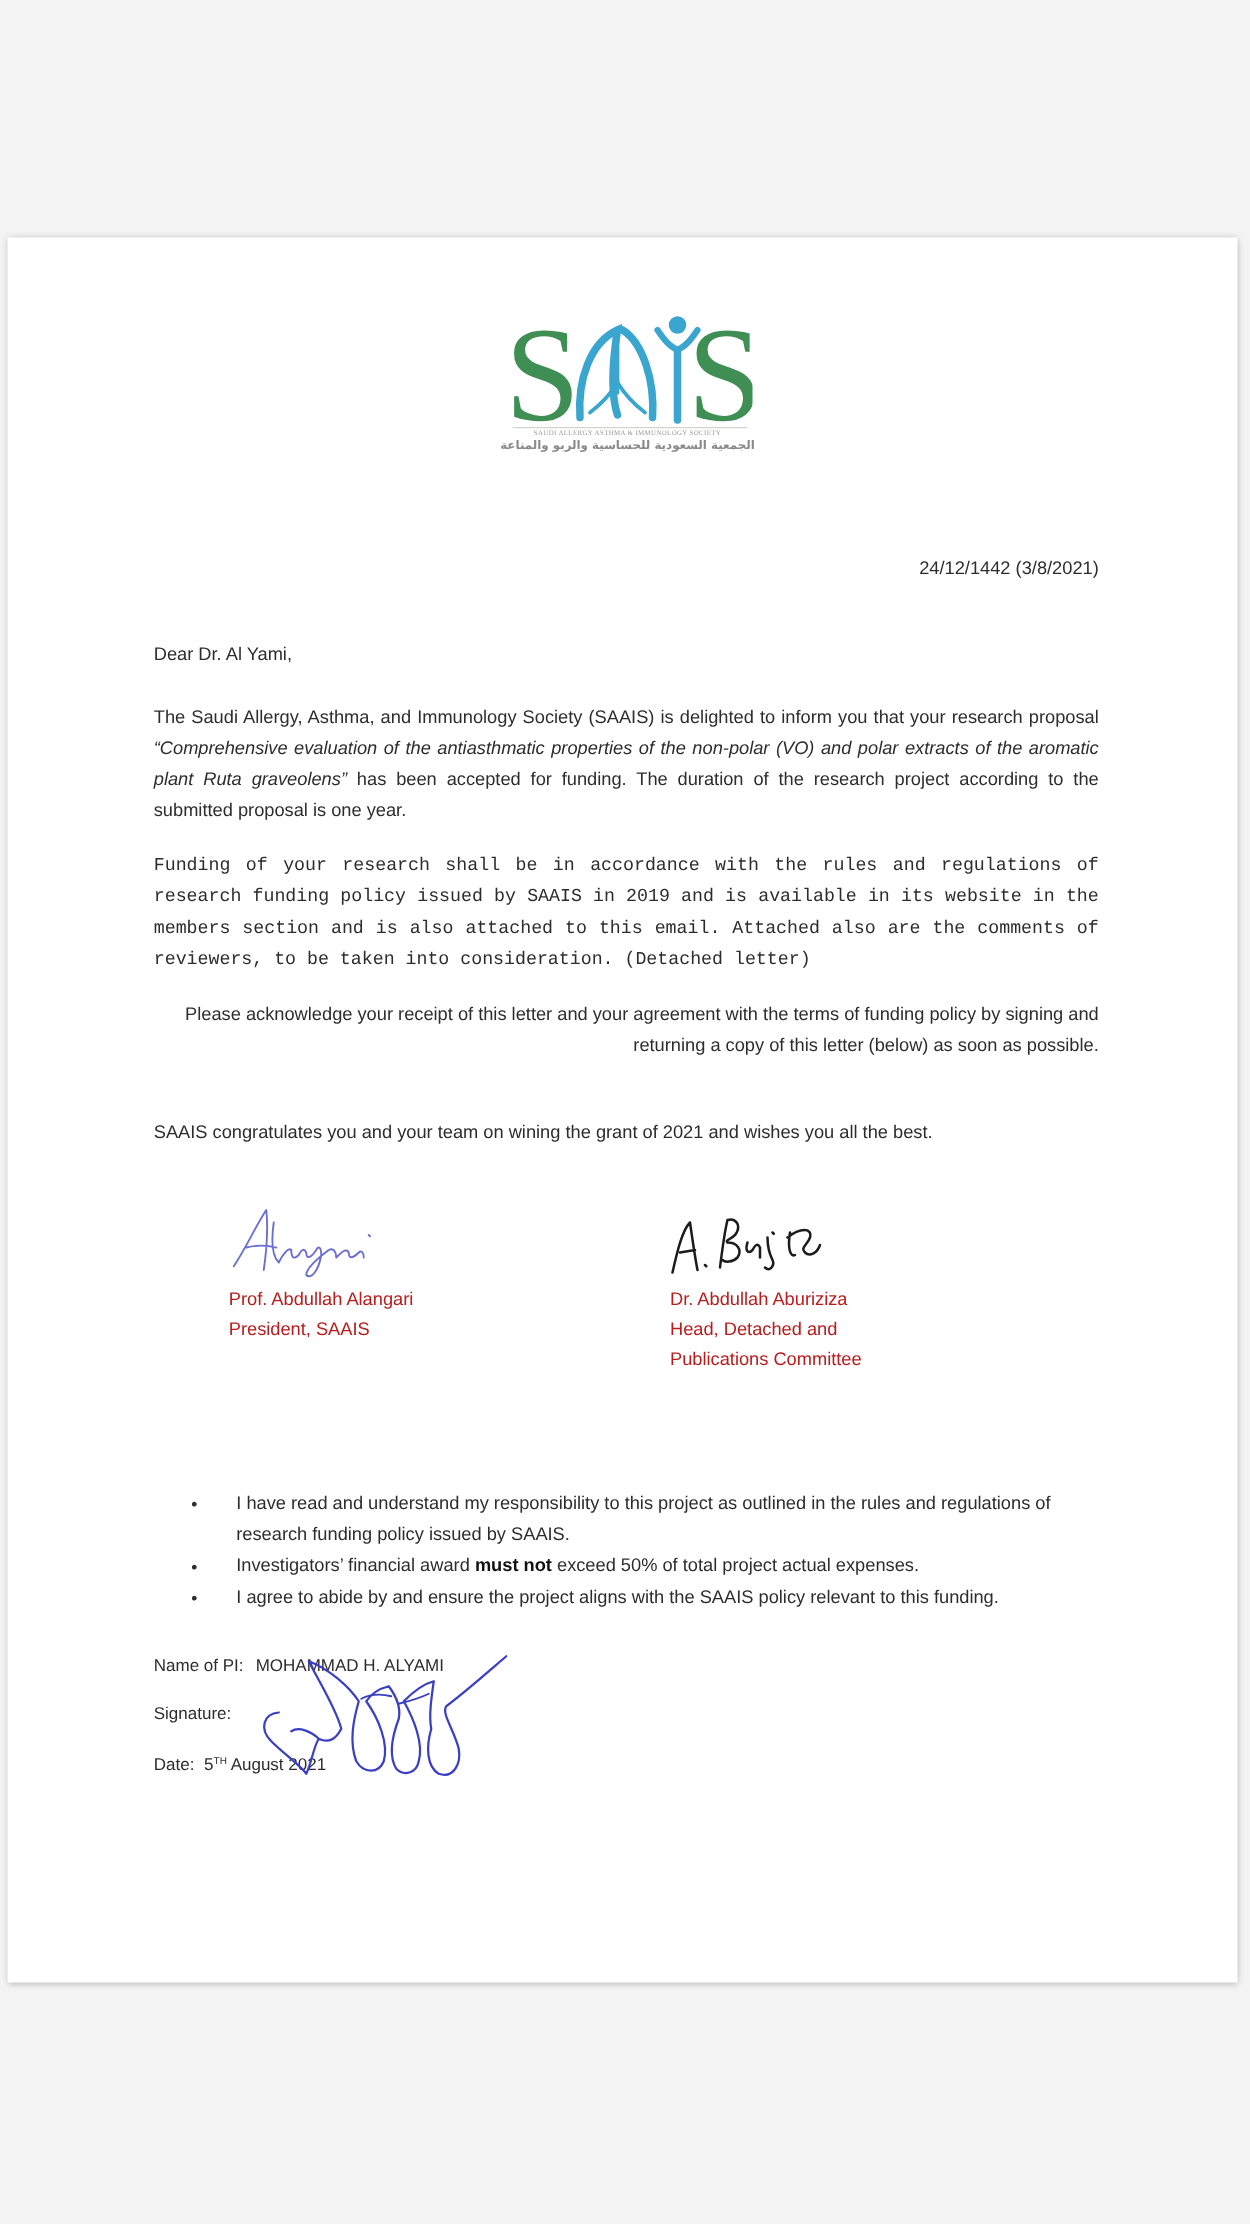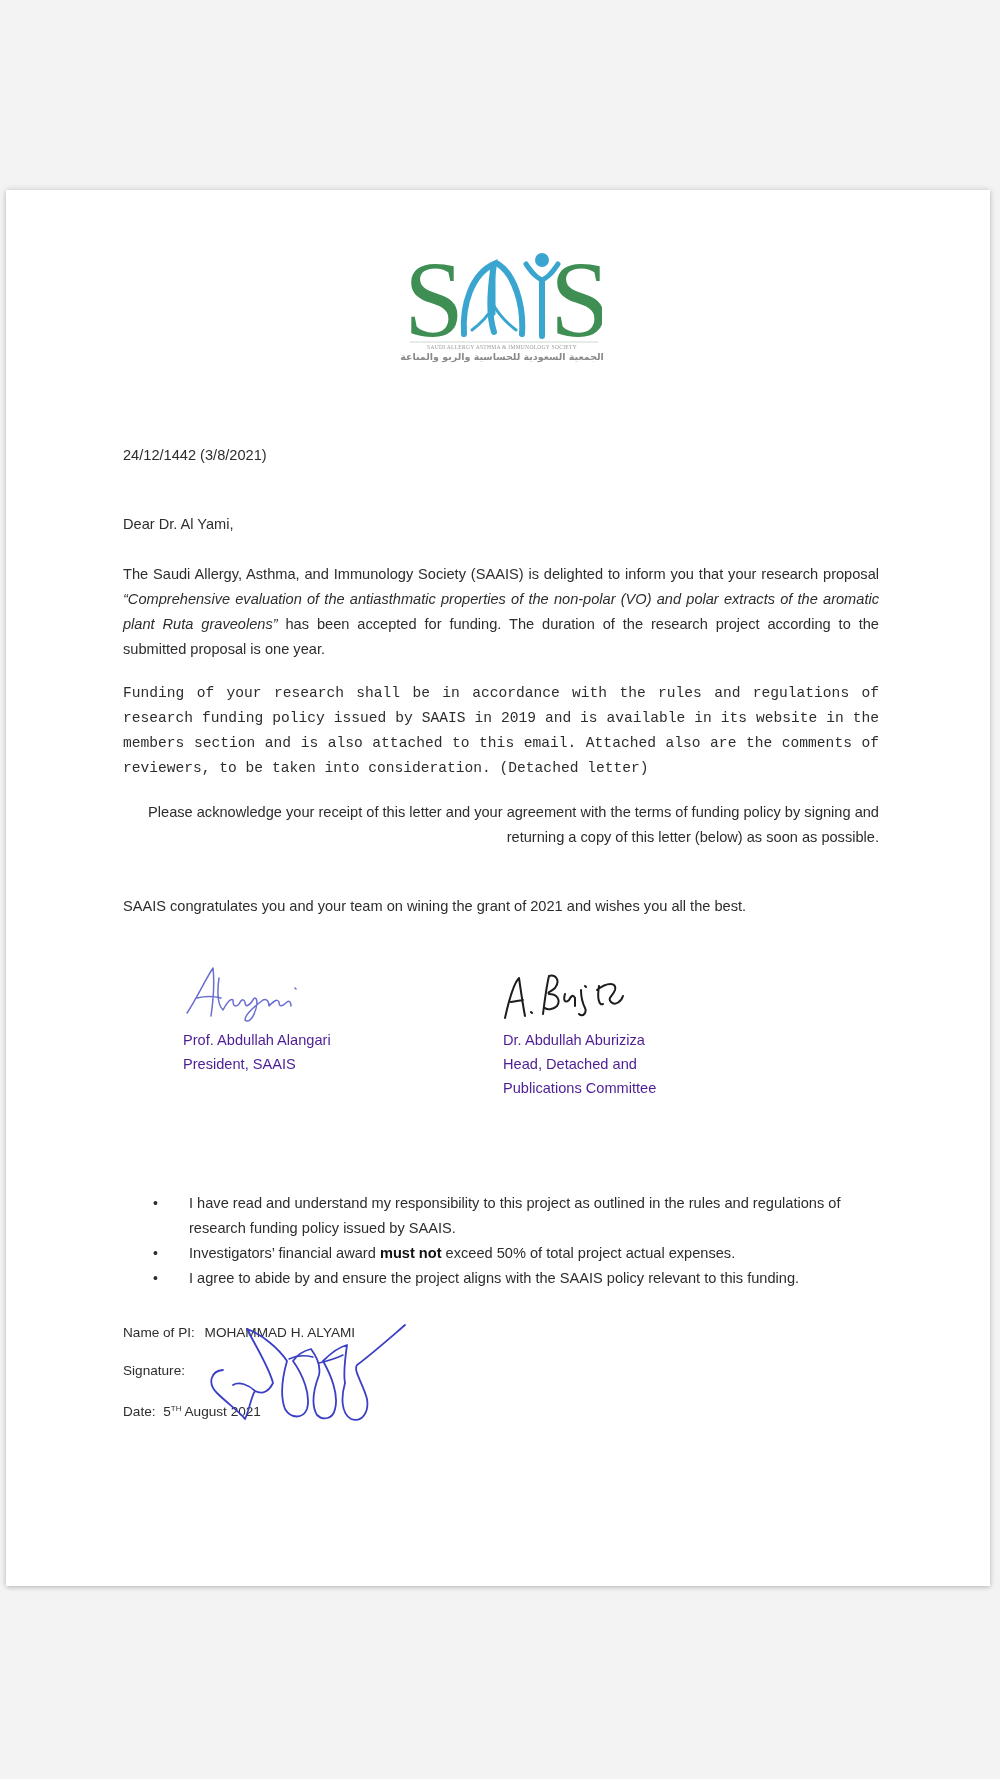--- a/index.html
+++ b/index.html
@@ -38,32 +38,32 @@
     }
     .text {
       position: absolute;
       left: 117px;
       width: 756px;
       font-size: 14.6px;
       line-height: 25px;
       color: #2d2d2d;
     }
     .justify { text-align: justify; text-align-last: left; }
-    .date { top: 253px; }
+    .date { top: 253px; text-align: right; }
     .salutation { top: 322px; }
     .p1 { top: 372px; }
     .p2 { top: 491px; font-family: Liberation Mono, monospace; }
     .p3 { top: 610px; text-align: right; }
     .p4 { top: 704px; }
     .sig-block {
       position: absolute;
-      font-size: 14.6px; line-height: 24px; color: #4c1d95;
+      font-size: 14.6px; line-height: 24px; color: #b91c1c;
     }
     .sig-left { left: 177px; top: 768px; width: 260px; }
-    .sig-right { left: 497px; top: 762px; width: 300px; }
+    .sig-right { left: 530px; top: 762px; width: 300px; }
     .sig-img { height: 70px; position: relative; }
     .sig-img svg { position: absolute; left: 0; top: 0; }
     .bullets {
       position: absolute;
       left: 145px; top: 1001px; width: 720px;
       font-size: 14.6px; line-height: 25px; color: #2d2d2d;
       margin: 0; padding: 0; list-style: none;
     }
     .bullets li { position: relative; padding-left: 38px; margin: 0; }
     .bullets li .dot {

